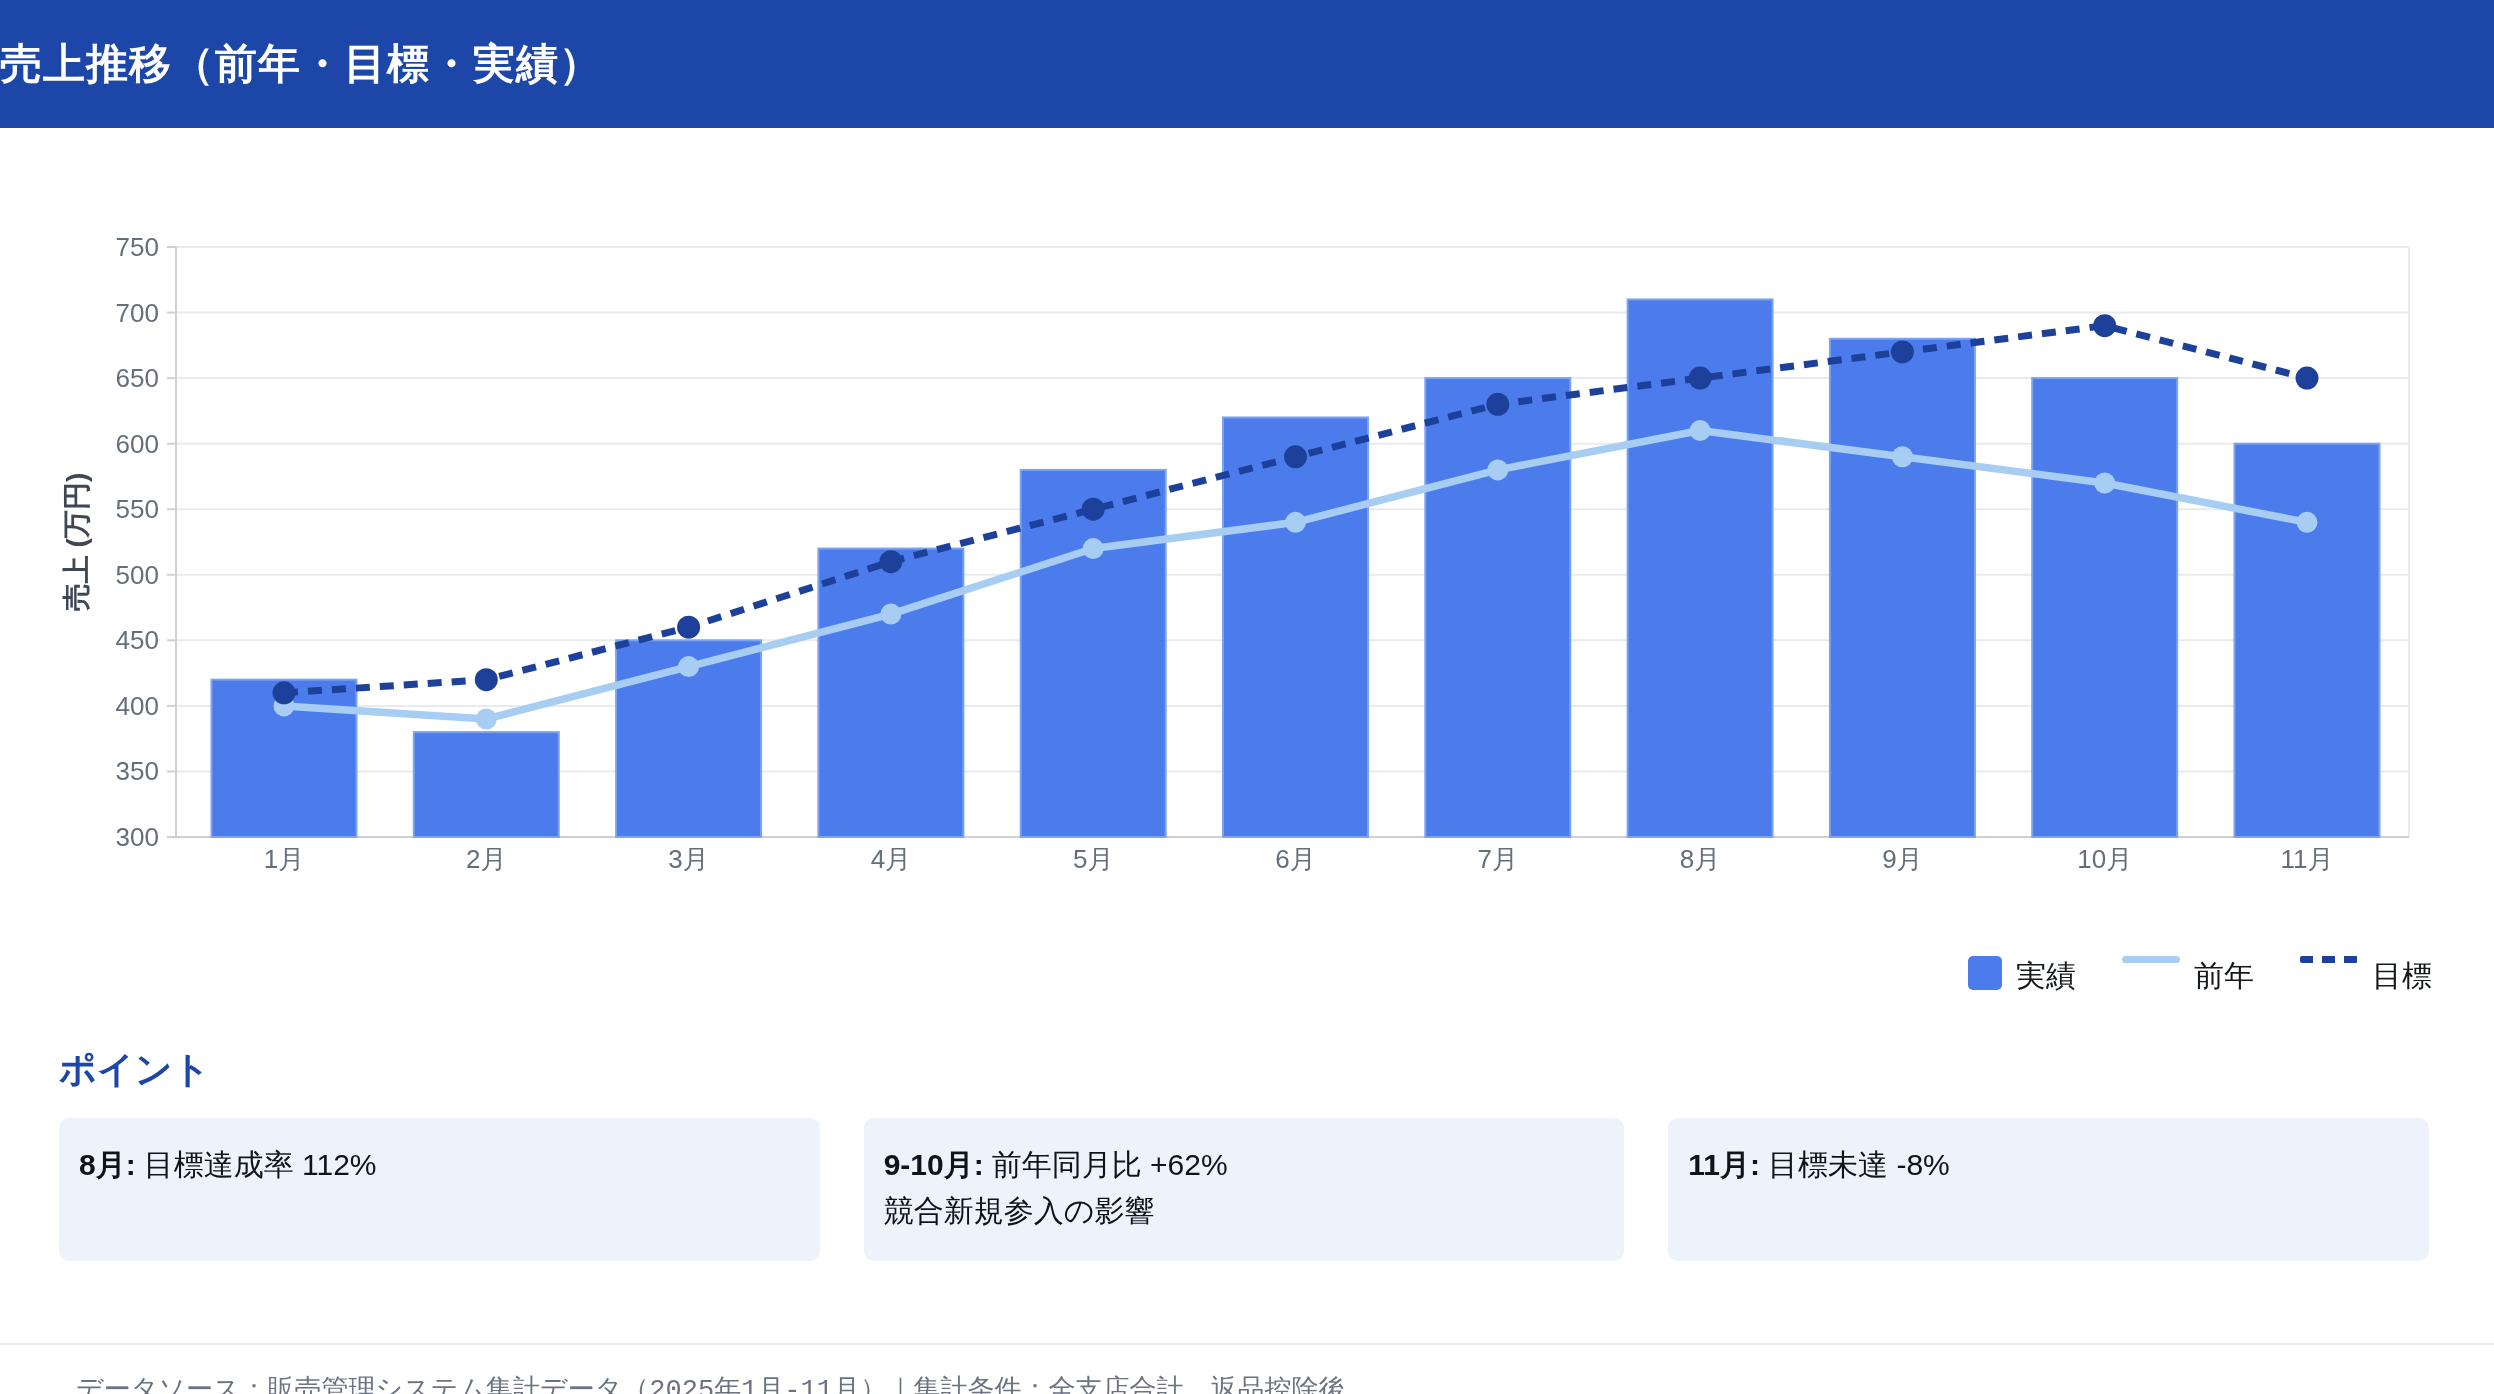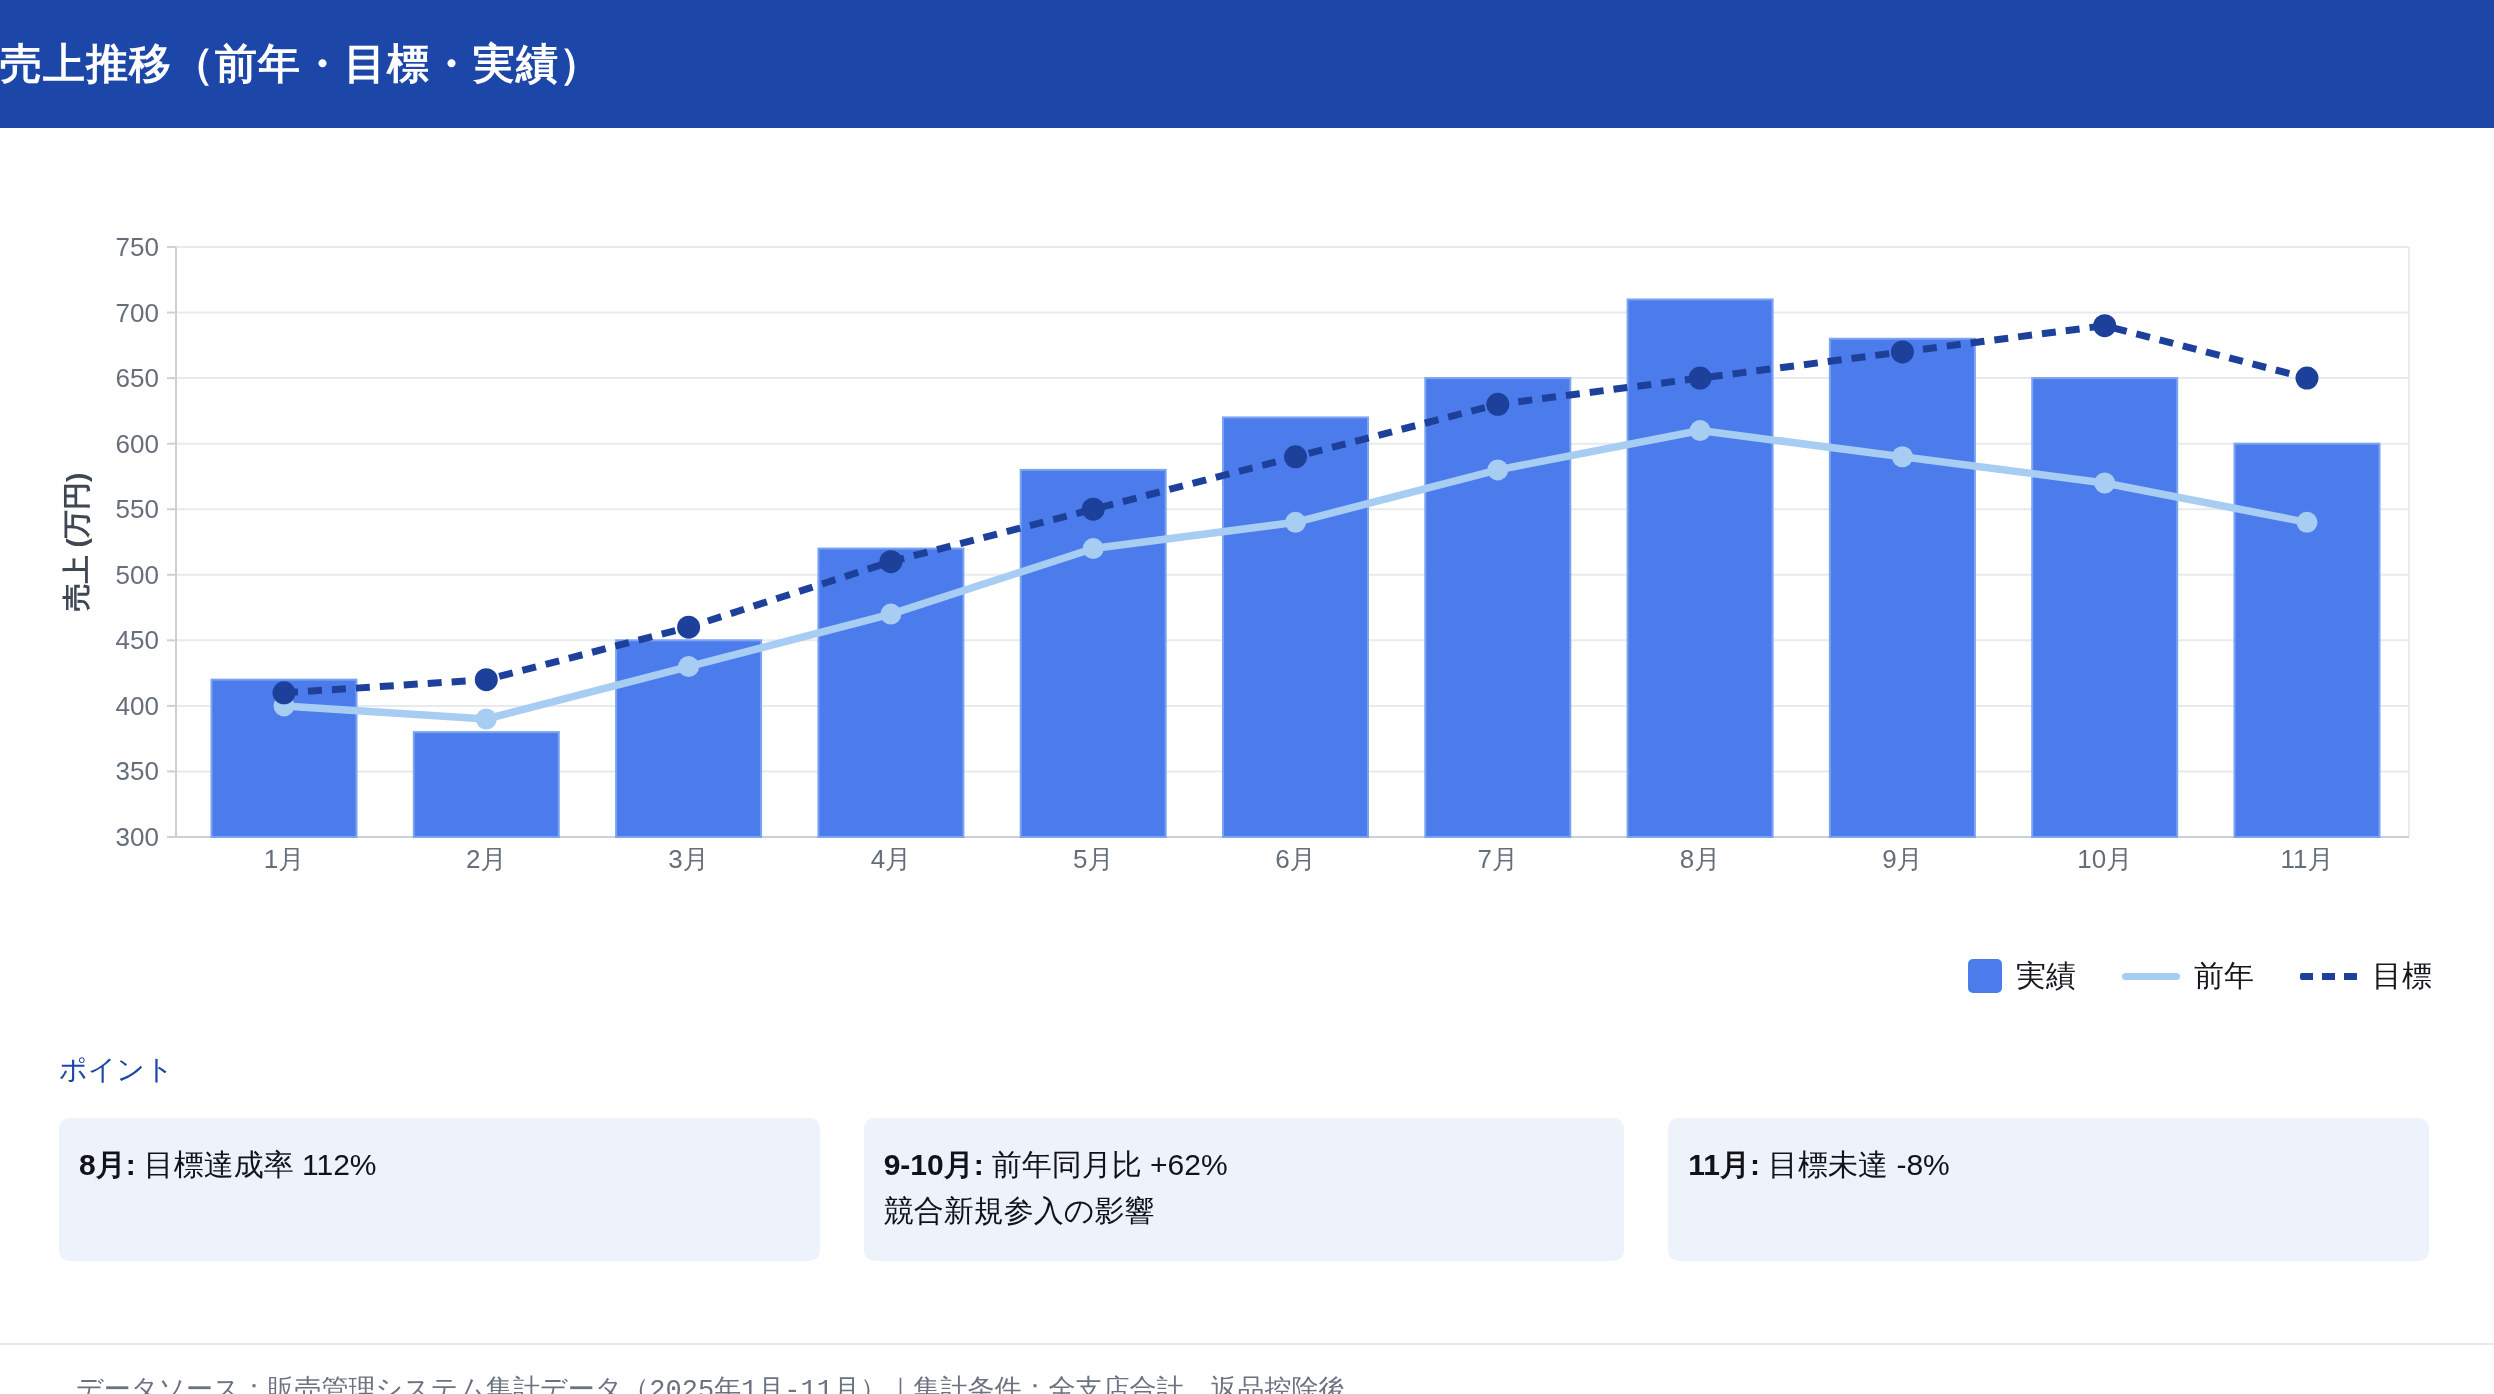--- a/index.html
+++ b/index.html
@@ -10,28 +10,28 @@
     --footer-text:#6b7280; --divider:#e8eaed;
   }
   *{margin:0;padding:0;box-sizing:border-box;}
   html,body{width:2494px;height:1394px;overflow:hidden;background:#ffffff;
     font-family:"Liberation Sans","DejaVu Sans",sans-serif;}
   .header{width:100%;height:128px;background:var(--header-bg);display:flex;align-items:center;}
   .header h1{color:var(--header-text);font-size:42px;font-weight:700;letter-spacing:1px;}
   #chart-svg{display:block;}
   svg text{font-family:"Liberation Sans","DejaVu Sans",sans-serif;}
   .legend{display:flex;justify-content:flex-end;align-items:center;gap:46px;padding-right:62px;margin-top:18px;height:40px;}
-  .legend-item{display:flex;align-items:center;gap:14px;}
+  .legend-item{display:flex;gap:14px;}
   .legend-label{font-size:30px;color:var(--legend-text);}
   .sw-square{width:34px;height:34px;border-radius:5px;background:var(--bar);}
   .sw-line{width:58px;height:7px;border-radius:4px;background:var(--prev);}
   .sw-dash{width:58px;height:7px;border-radius:2px;
     background:repeating-linear-gradient(90deg,var(--target) 0 13px,transparent 13px 22px);}
   .points{margin:52px 65px 0 59px;}
-  .points-heading{color:var(--accent);font-size:28px;font-weight:400;line-height:44px;}
+  .points-heading{color:var(--accent);font-size:37px;font-weight:700;line-height:44px;}
   .points-row{display:flex;gap:44px;margin-top:26px;}
   .point-box{flex:1;background:var(--box-bg);border-radius:10px;padding:24px 20px;height:143px;}
   .point-line{font-size:30px;color:var(--box-text);line-height:46px;white-space:nowrap;}
   .pt-prefix{font-weight:700;margin-right:8px;}
   .footer{margin-top:82px;border-top:2px solid var(--divider);padding:26px 0 0 76px;font-family:Liberation Mono, monospace;}
   .footer-text{font-size:27px;color:var(--footer-text);}
 </style>
 </head>
 <body>
 

